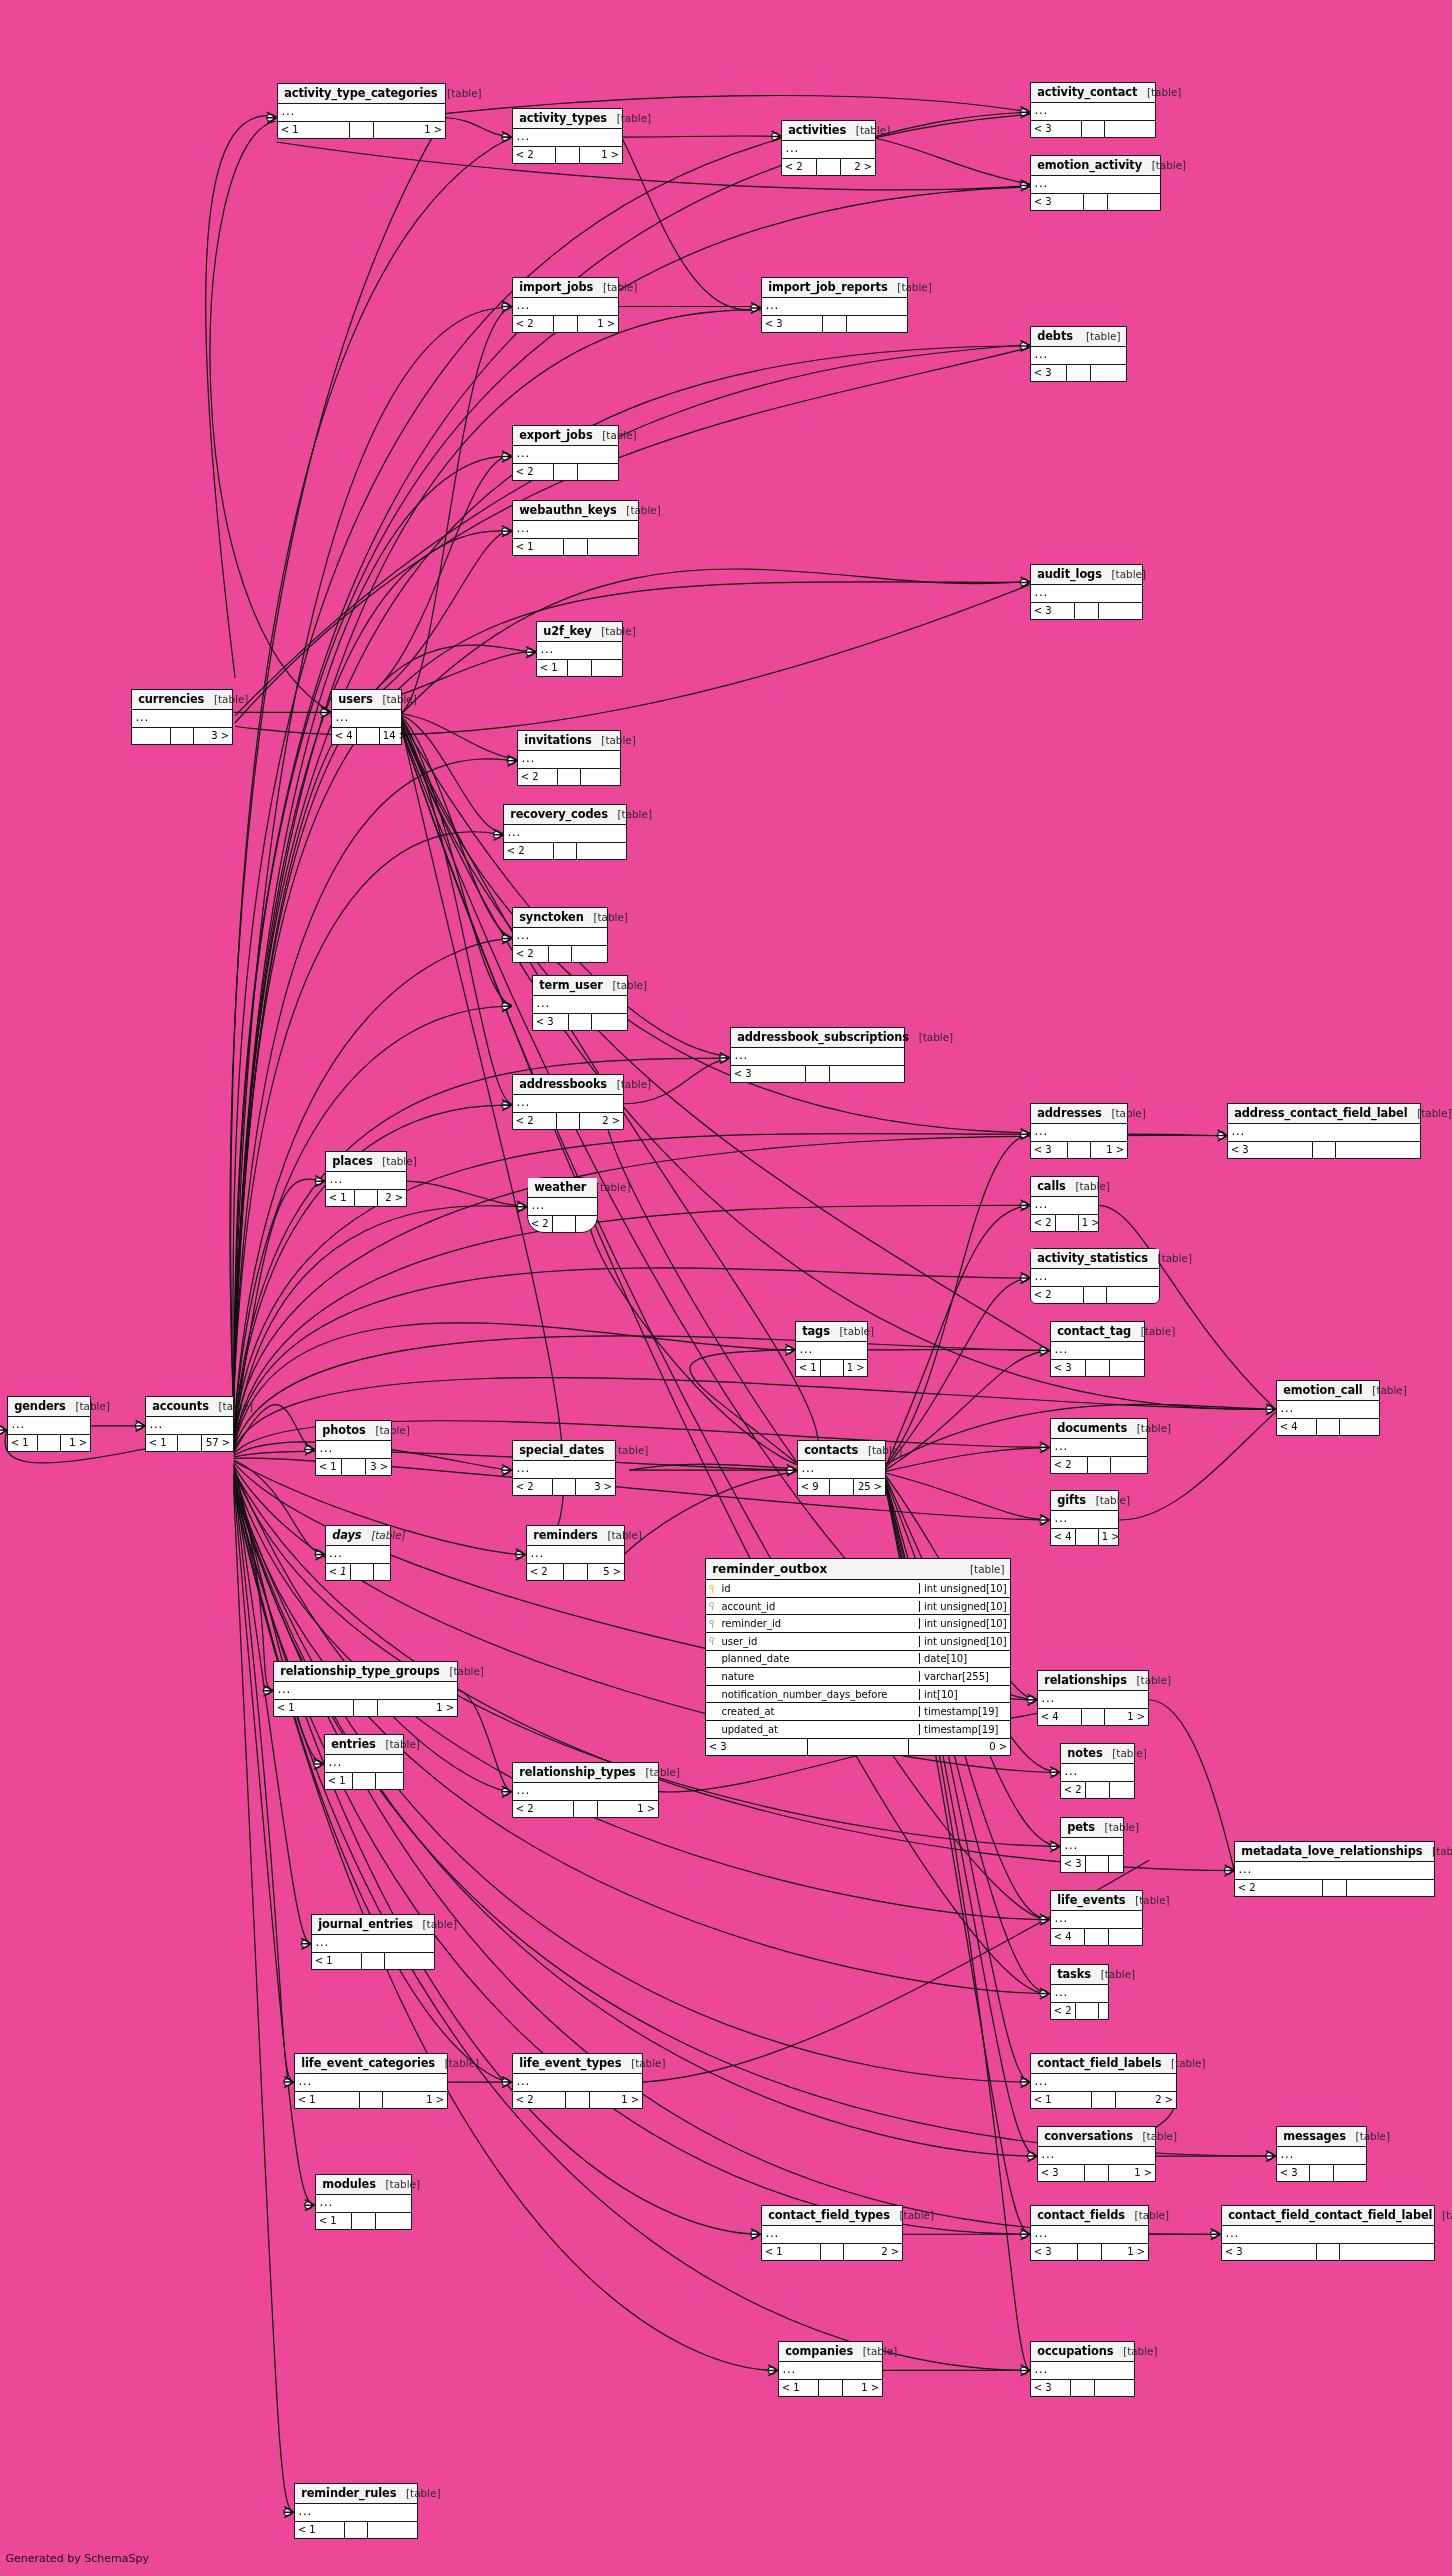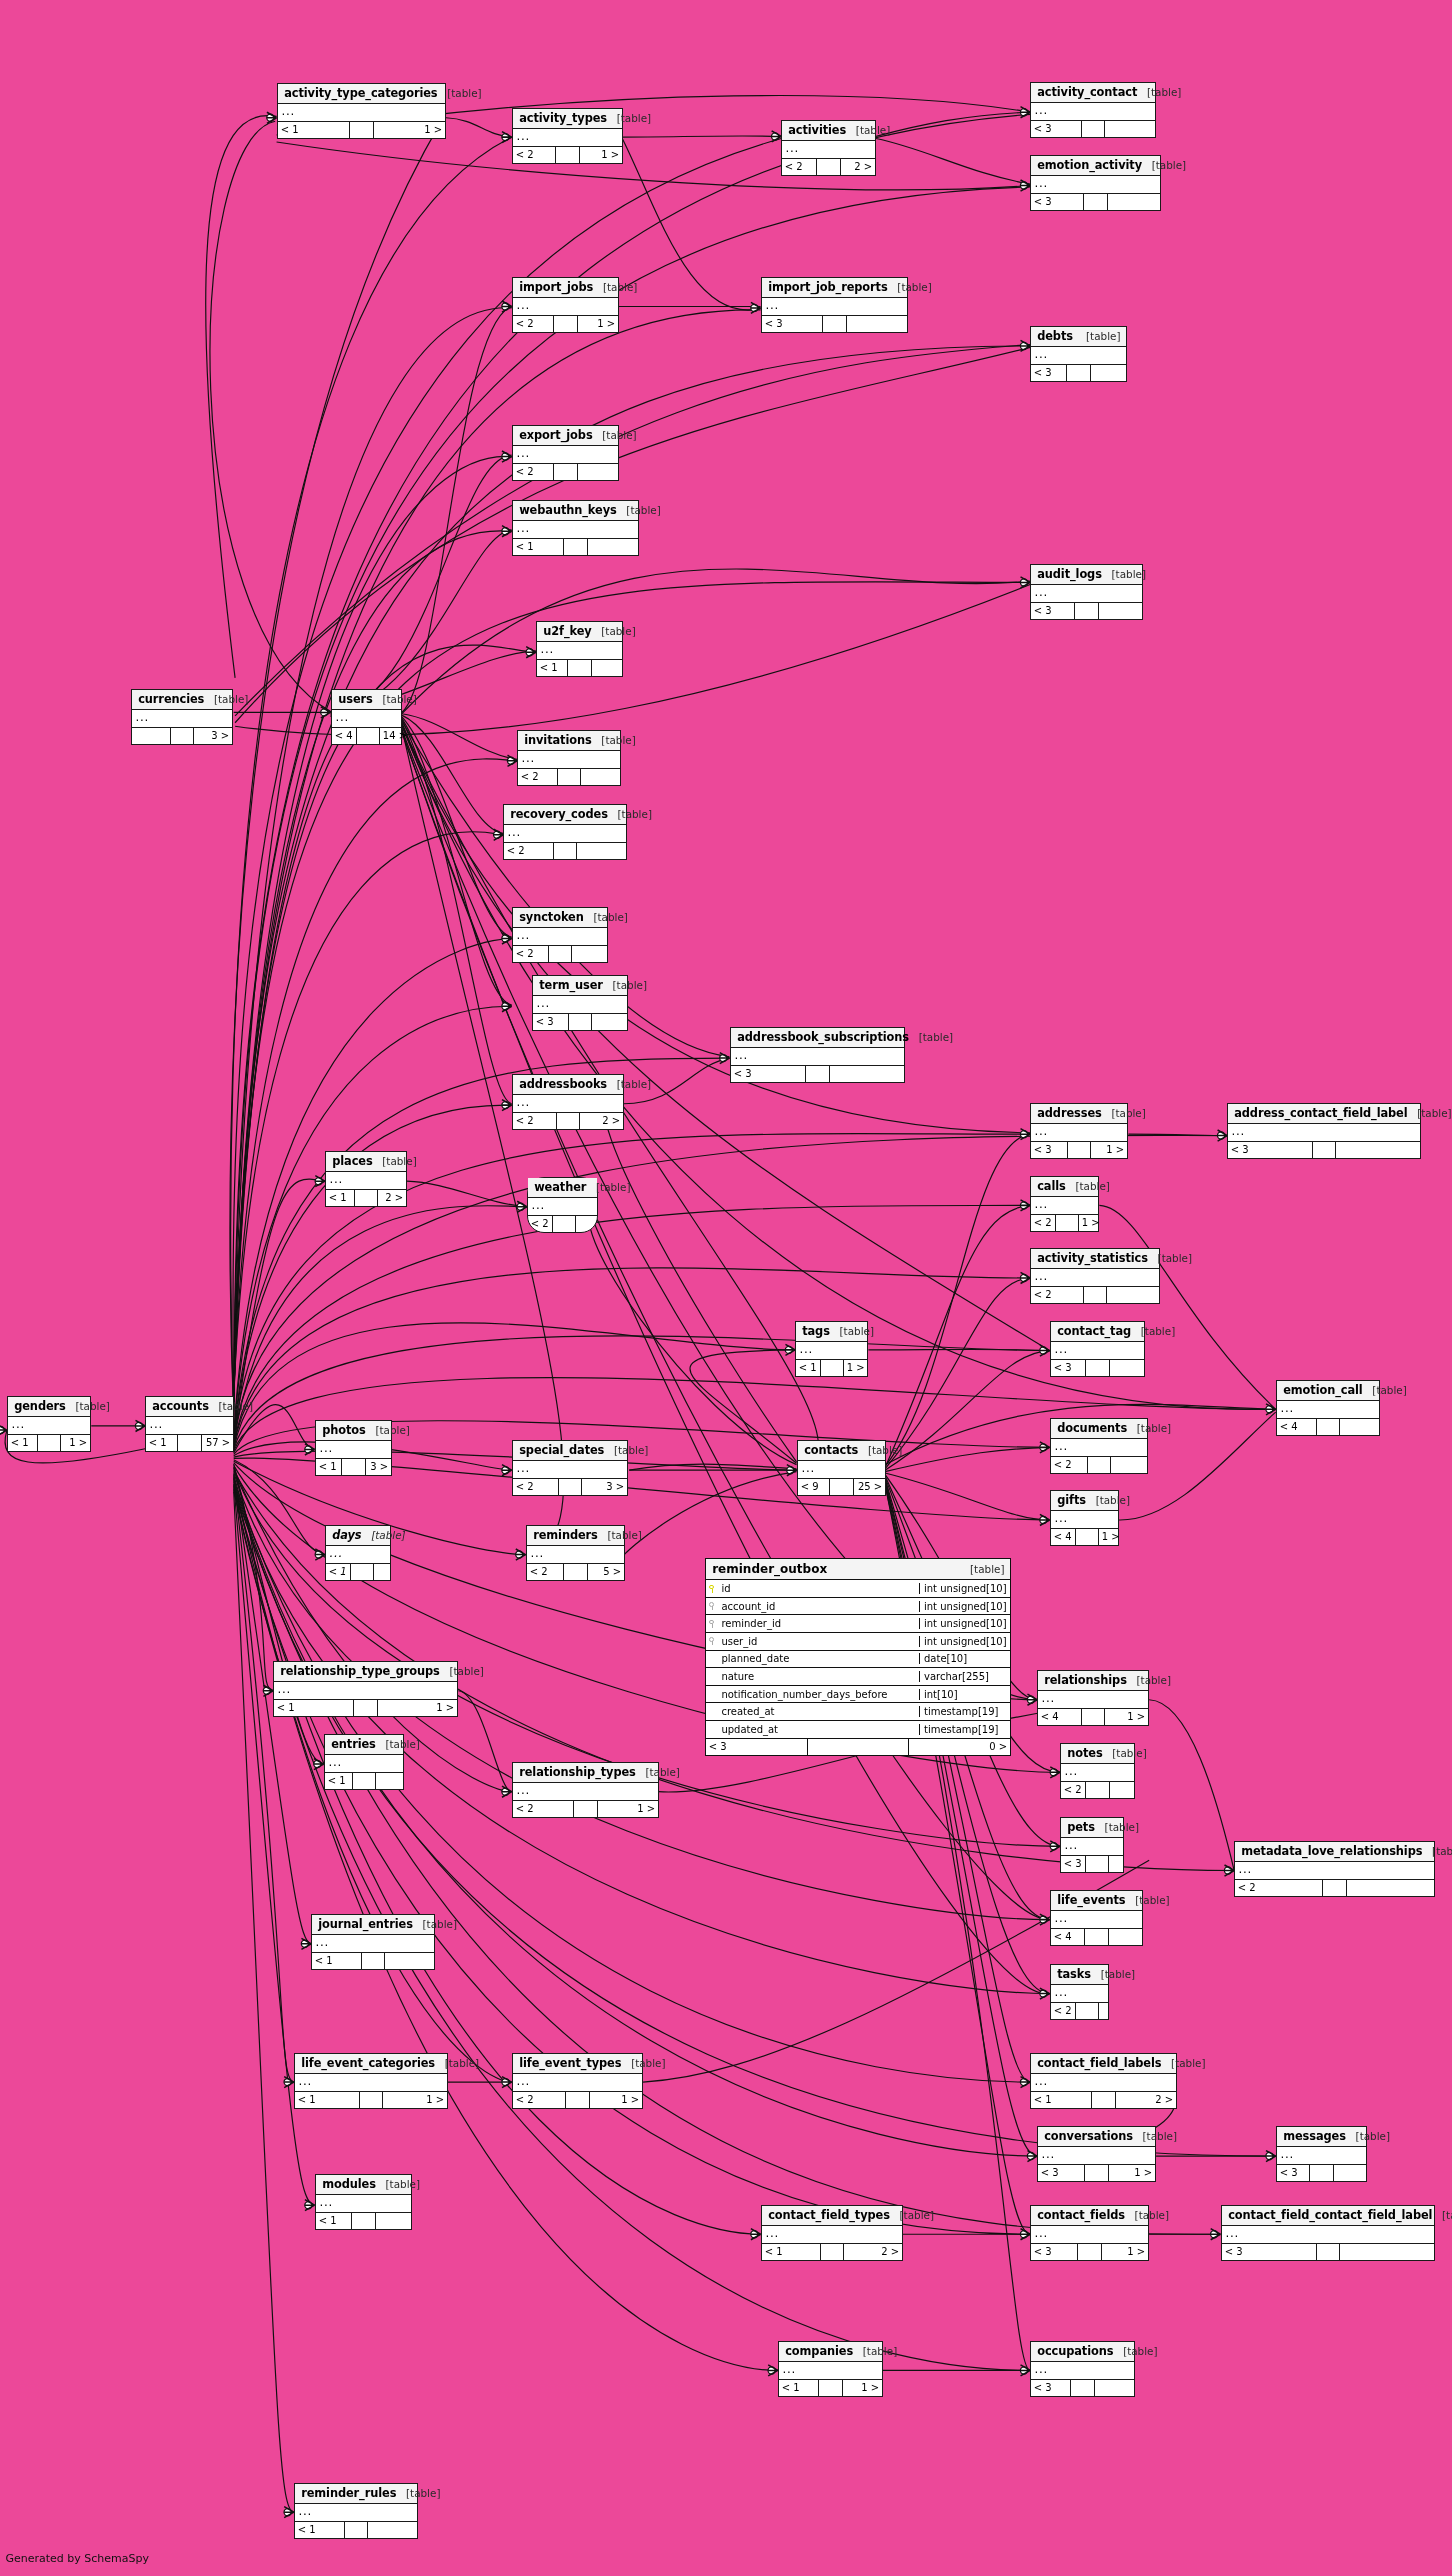--- a/index.html
+++ b/index.html
@@ -556,21 +556,21 @@
           <span class="tname">calls</span>
           <span class="ttag">[table]</span>
         </div>
         <div class="dots">...</div>
         <div class="foot">
           <span class="fc">&lt; 2</span>
           <span class="fc mid"></span>
           <span class="fc">1 &gt;</span>
         </div>
       </div>
-      <div class="tbl" style="left: 1030px; top: 1248px; width: 130px;">
+      <div class="tbl" style="left: 1030px; top: 1248px; width: 130px; border-radius: 6px;">
         <div class="hdr">
           <span class="tname">activity_statistics</span>
           <span class="ttag">[table]</span>
         </div>
         <div class="dots">...</div>
         <div class="foot">
           <span class="fc">&lt; 2</span>
           <span class="fc mid"></span>
           <span class="fc"></span>
         </div>
@@ -652,21 +652,21 @@
           <span class="tname">documents</span>
           <span class="ttag">[table]</span>
         </div>
         <div class="dots">...</div>
         <div class="foot">
           <span class="fc">&lt; 2</span>
           <span class="fc mid"></span>
           <span class="fc"></span>
         </div>
       </div>
-      <div class="tbl" style="left: 512px; top: 1440px; width: 116px;">
+      <div class="tbl" style="left: 512px; top: 1440px; width: 104px;">
         <div class="hdr">
           <span class="tname">special_dates</span>
           <span class="ttag">[table]</span>
         </div>
         <div class="dots">...</div>
         <div class="foot">
           <span class="fc">&lt; 2</span>
           <span class="fc mid"></span>
           <span class="fc">3 &gt;</span>
         </div>

